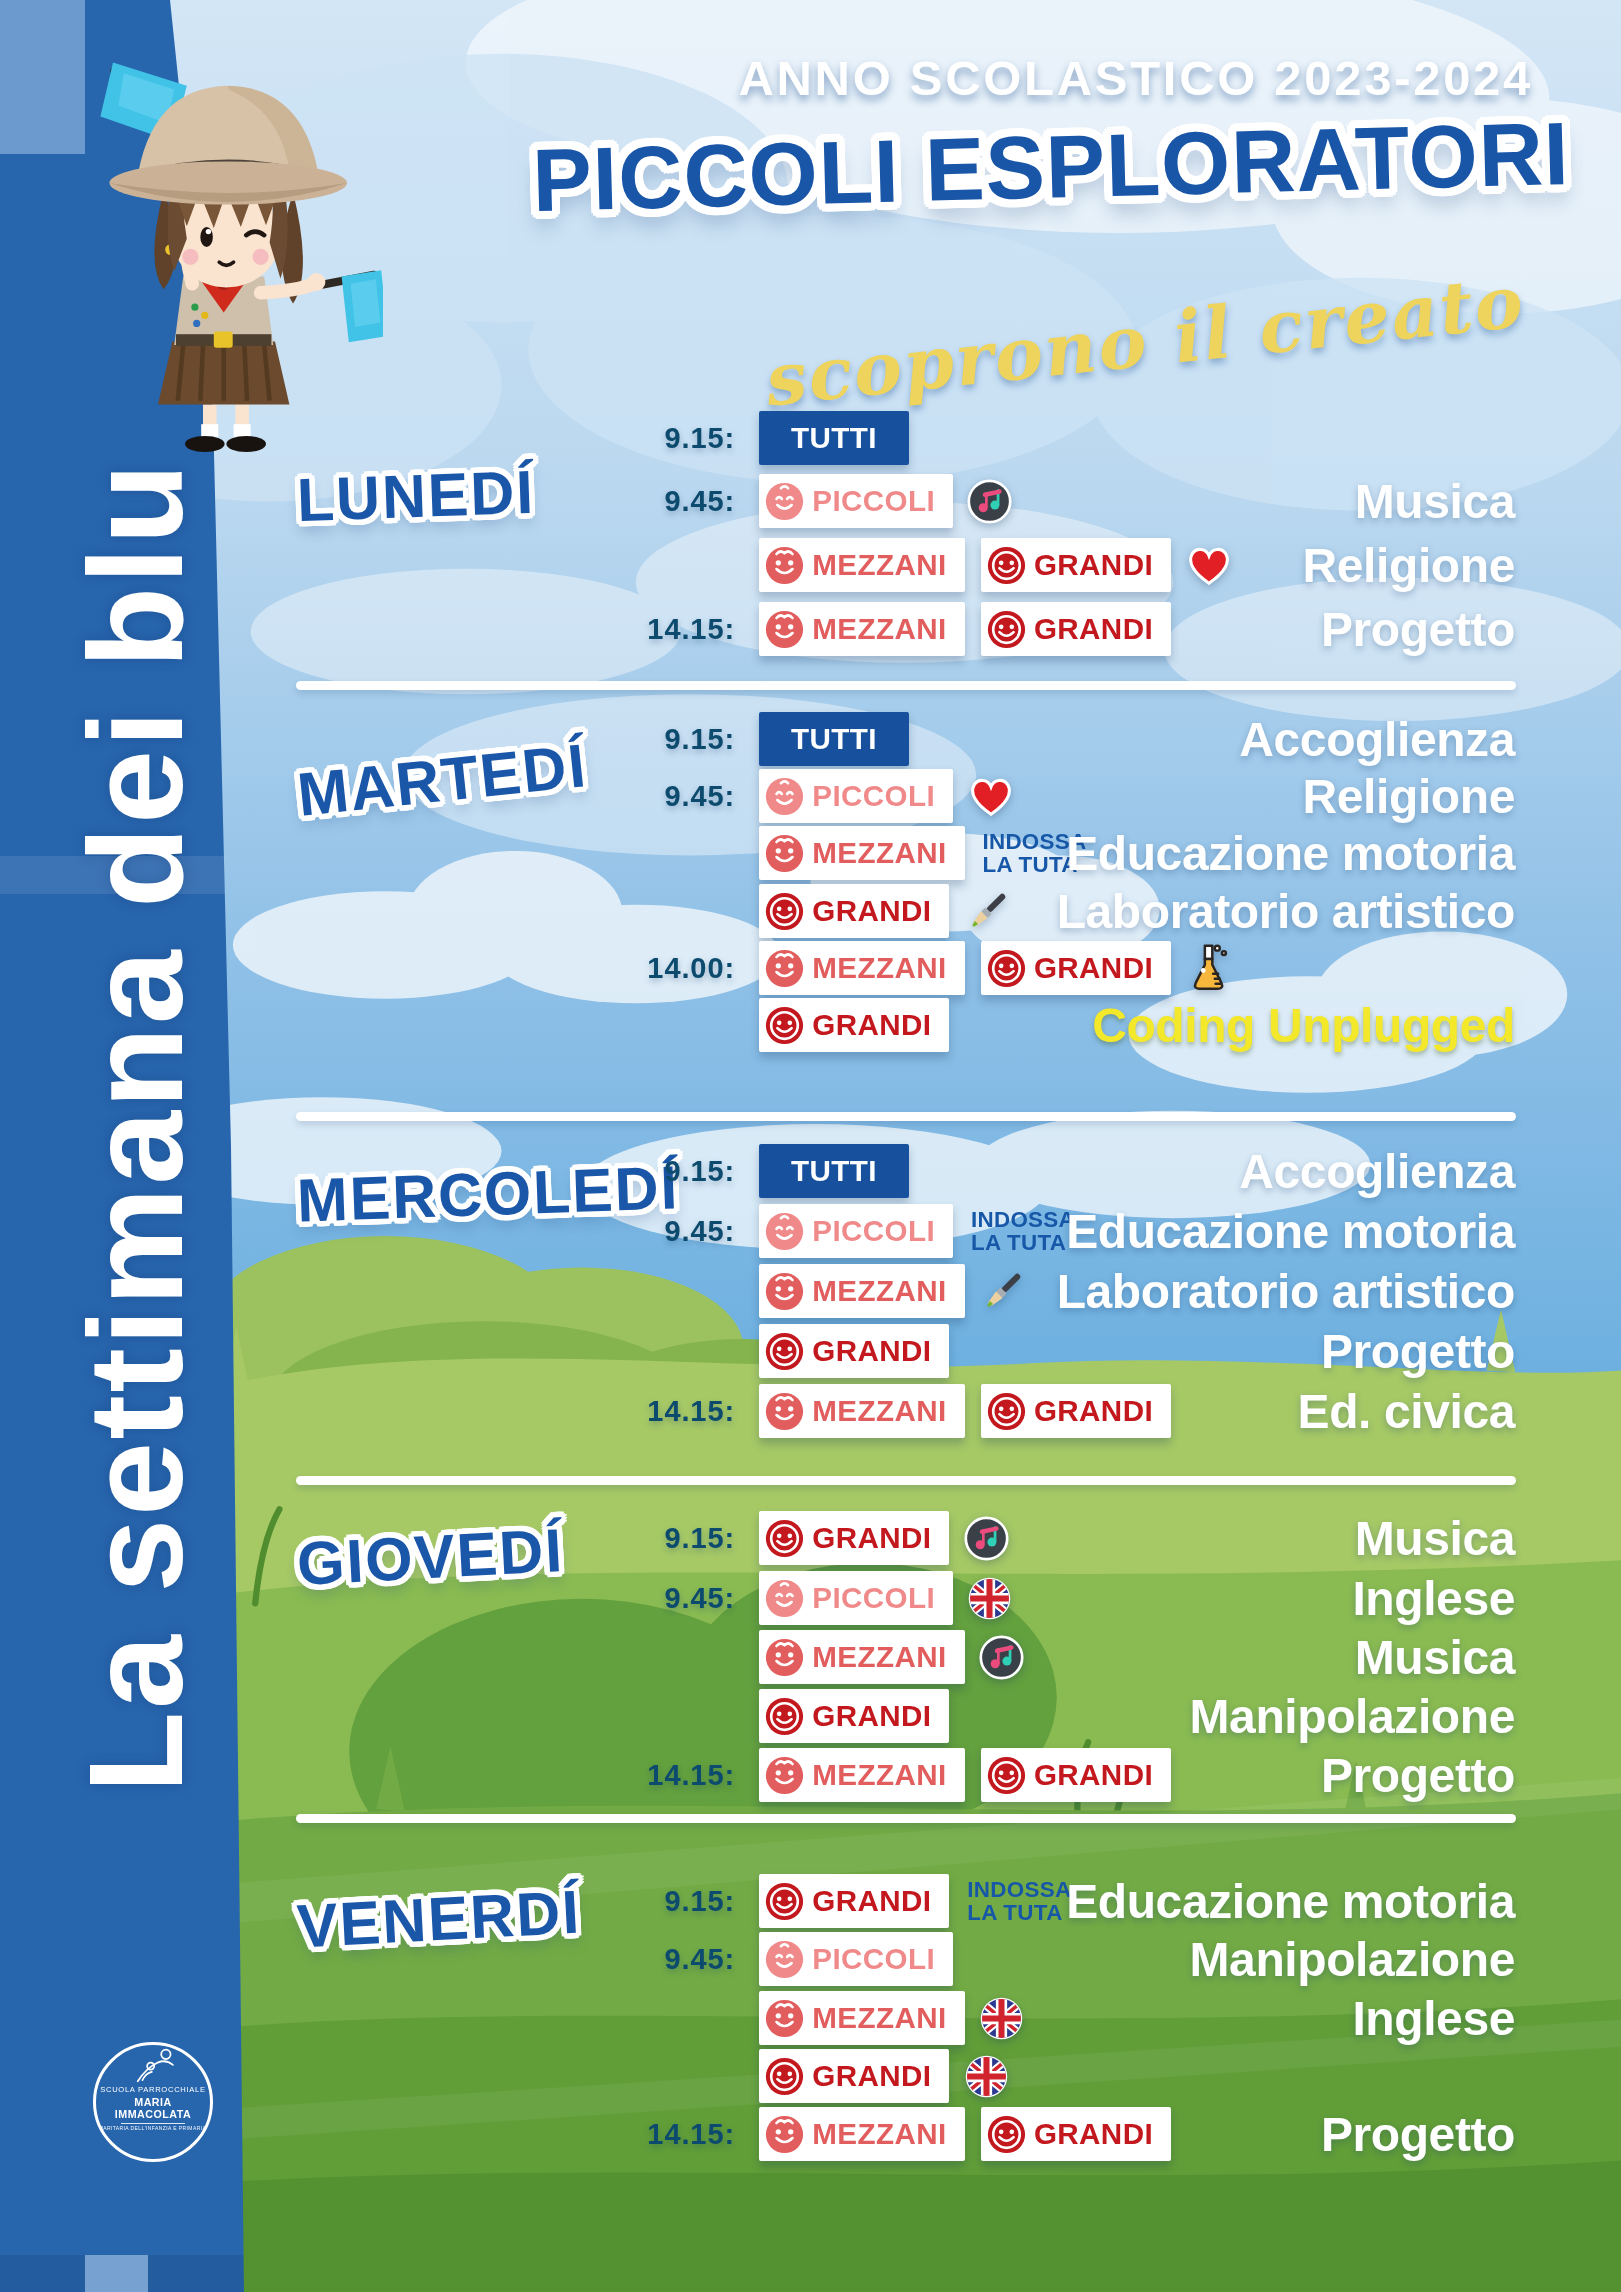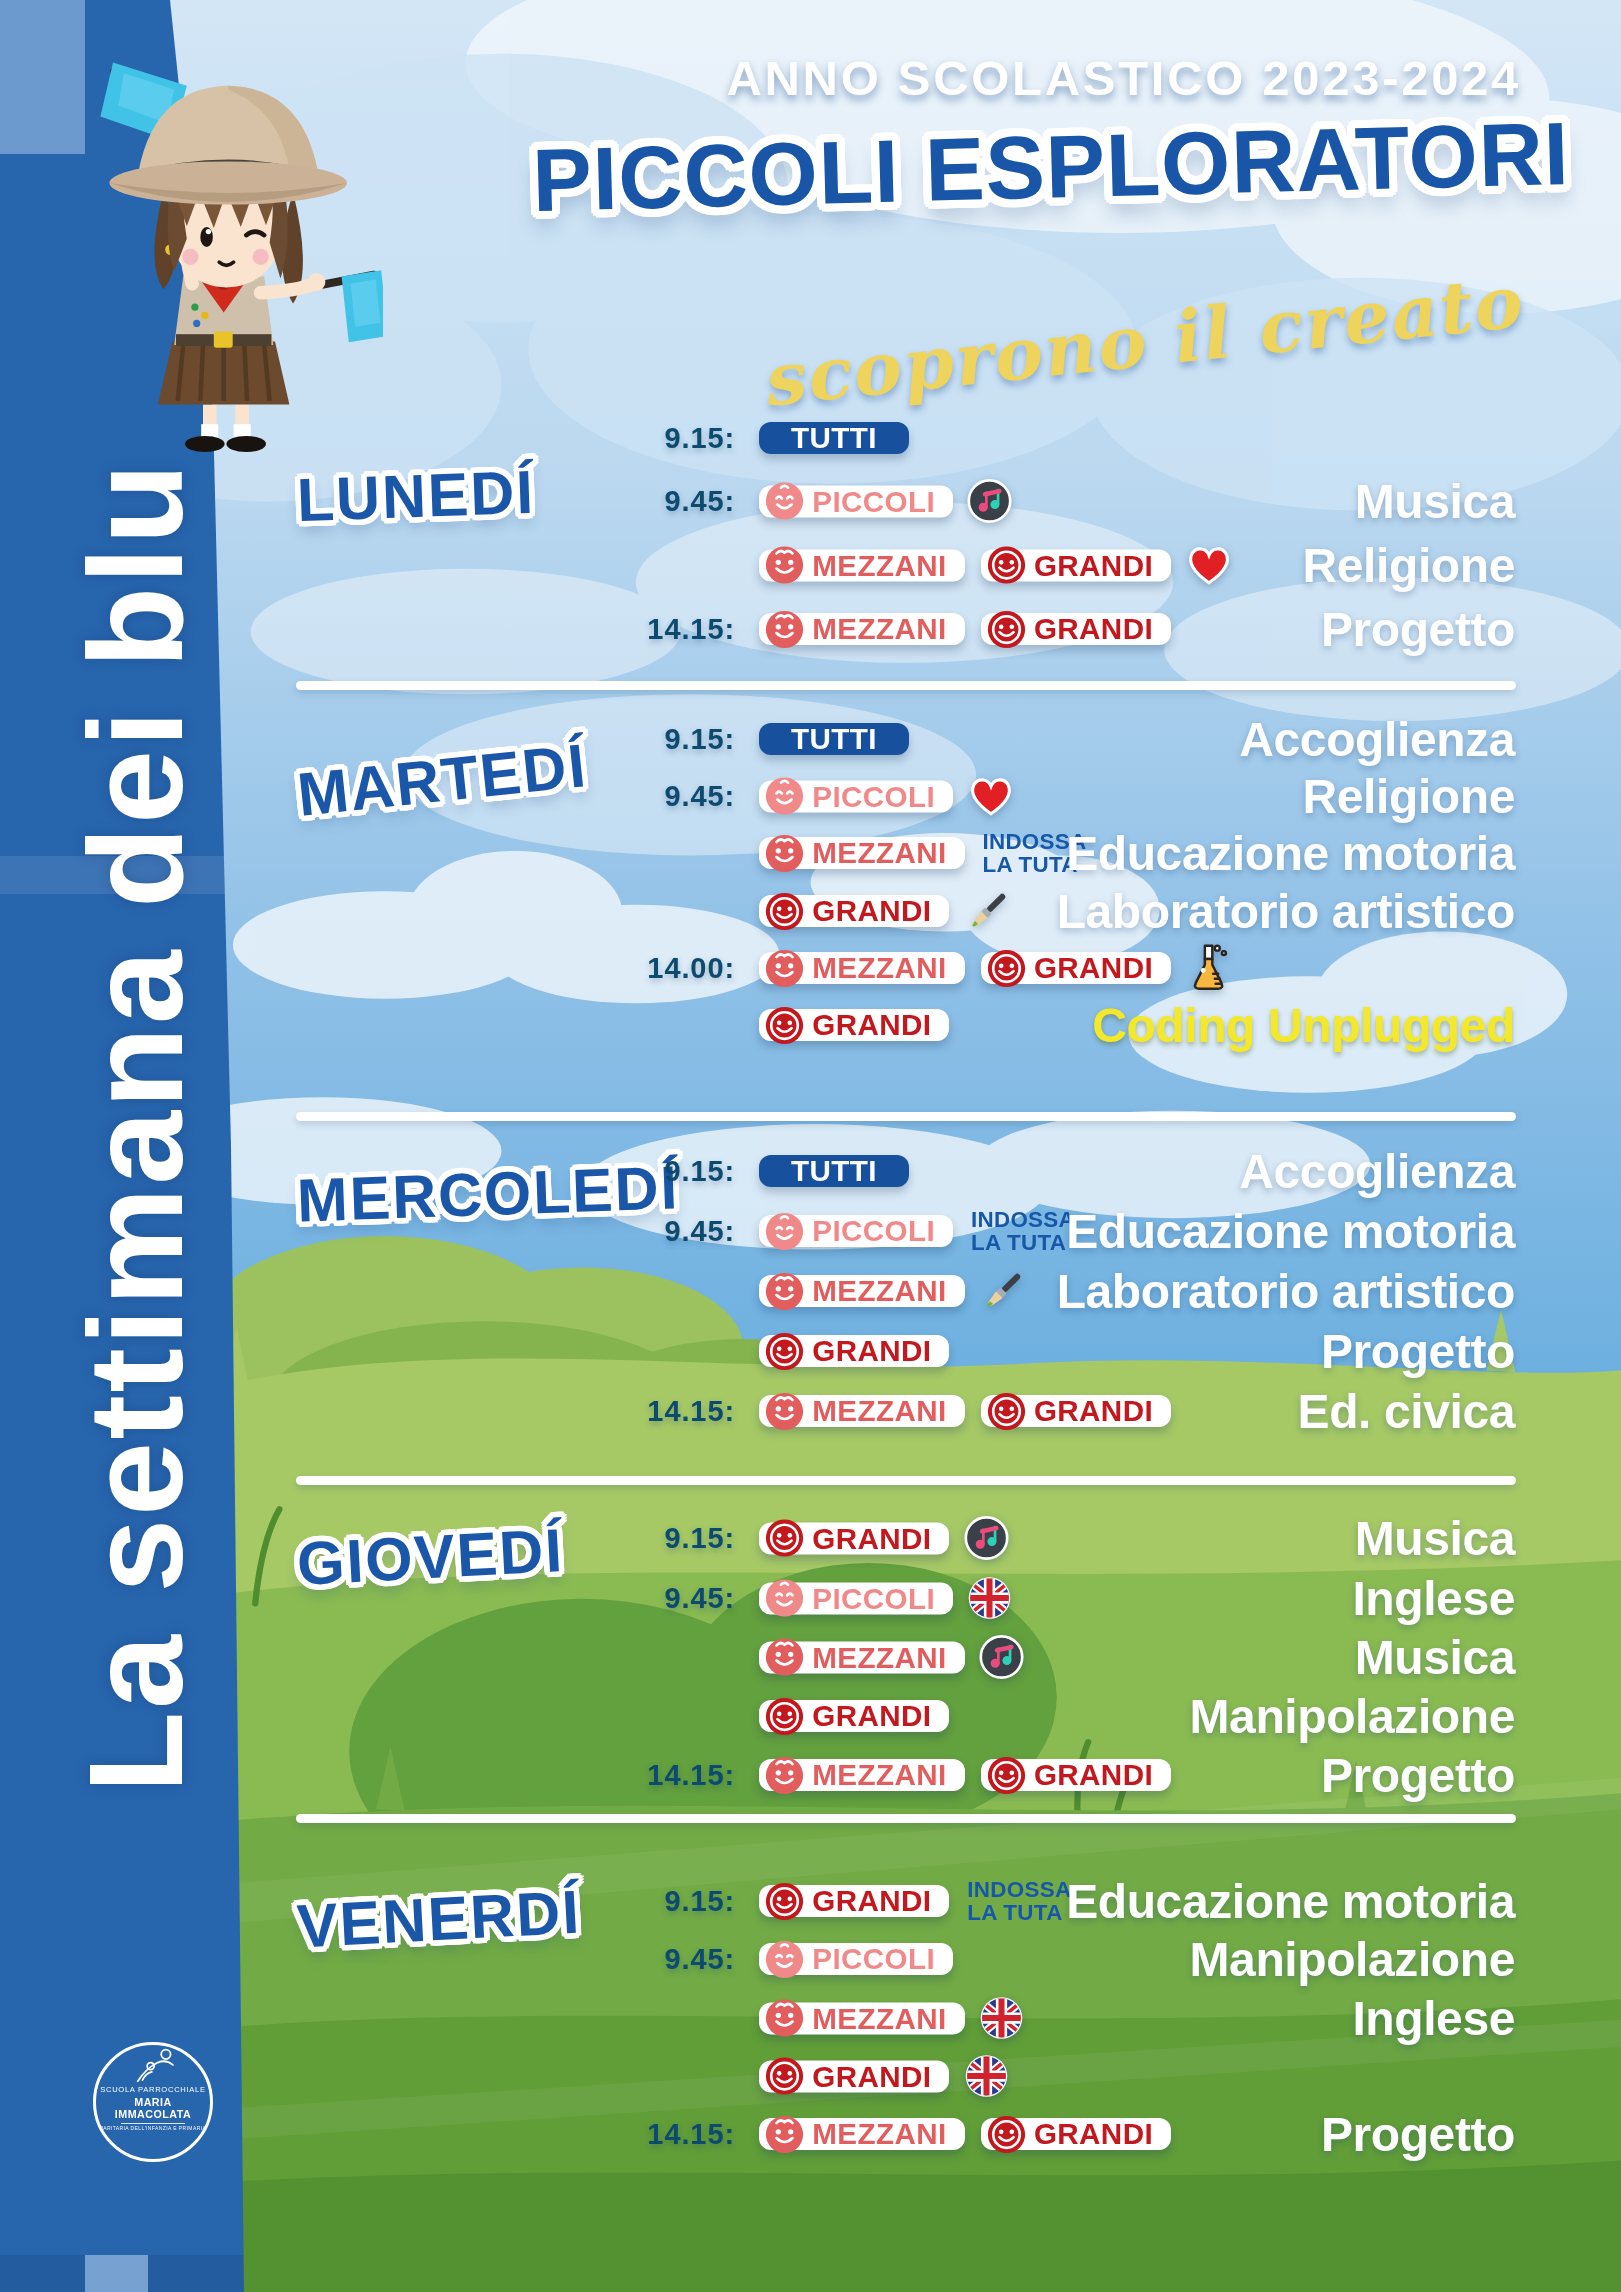--- a/index.html
+++ b/index.html
@@ -34,21 +34,21 @@
     display:flex;flex-direction:column;align-items:center;
     color:#fff;text-align:center;line-height:1.15;
   }
   .logo-line1{font-size:7.6px;letter-spacing:0.7px;}
   .logo-line2{font-size:10.7px;font-weight:bold;letter-spacing:0.5px;margin-top:0.9px;}
   .logo-sep{width:64px;height:0.9px;background:rgba(255,255,255,.85);margin:2.7px 0 1.8px;}
   .logo-line3{font-size:5px;letter-spacing:0.4px;opacity:.95;}
 
   
   .school-year{
-    position:absolute;right:100px;top:50px;
+    position:absolute;right:88px;top:50px;
     color:#fff;font-weight:bold;font-size:49px;letter-spacing:2.7px;white-space:nowrap;
     text-shadow:0 4.5px 9px rgba(25,75,140,.45);
   }
   .main-title{
     position:absolute;right:52px;top:102px;
     color:#1956a8;font-weight:bold;font-size:89px;letter-spacing:0.9px;white-space:nowrap;
     transform:rotate(-1.5deg);transform-origin:right center;
     text-shadow:
       8px 0 0 #fff,-8px 0 0 #fff,0 8px 0 #fff,0 -8px 0 #fff,
       6.3px 6.3px 0 #fff,-6.3px 6.3px 0 #fff,6.3px -6.3px 0 #fff,-6.3px -6.3px 0 #fff,
@@ -81,22 +81,22 @@
   .time{
     position:absolute;left:484px;width:251px;top:50%;transform:translateY(-50%);
     text-align:right;color:#0c4a6e;font-weight:bold;font-size:29px;letter-spacing:0.9px;
     text-shadow:0 3.6px 6.3px rgba(20,60,110,.30);white-space:nowrap;
   }
   .badges{
     position:absolute;left:759px;top:50%;transform:translateY(-50%);
     display:flex;align-items:center;gap:16px;
   }
   .pill{
-    display:flex;align-items:center;gap:8px;height:32px;
-    background:#fff;border-radius:12px;padding:0 18px 0 6.3px;
+    display:flex;align-items:center;gap:8px;height:54px;
+    background:#fff;border-radius:2px;padding:0 18px 0 6.3px;
     box-shadow:0 5.4px 9px rgba(20,50,90,.25);
   }
   .pill-solid{justify-content:center;padding:0 32px;gap:0;}
   .pill-label{font-weight:bold;font-size:29.6px;letter-spacing:0.4px;white-space:nowrap;}
   .face{display:flex;}
   .rowicon{display:flex;margin-left:-1.8px;filter:drop-shadow(0 3.6px 4.5px rgba(20,50,90,.3));}
   .note{
     white-space:pre-line;color:#1757a8;font-weight:bold;font-size:22.4px;line-height:23px;
     letter-spacing:0.3px;margin-left:1.8px;
   }

